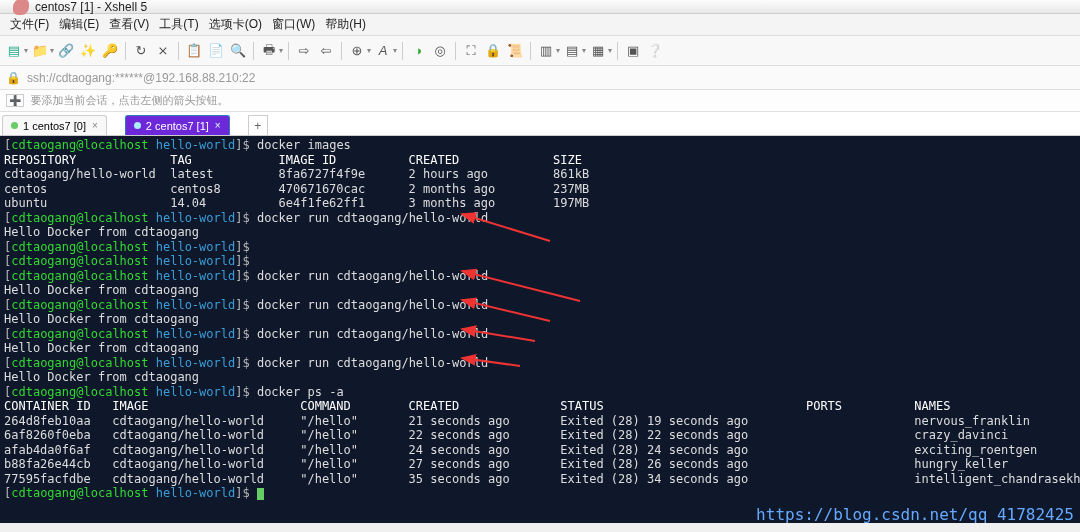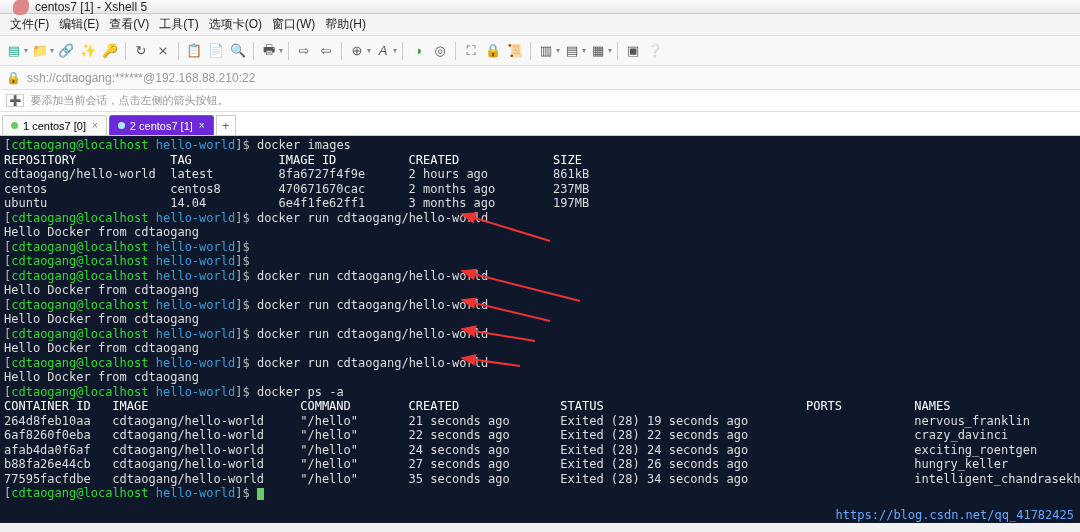--- a/index.html
+++ b/index.html
@@ -11,34 +11,34 @@
     .menubar .menu-item { margin-right: 10px; color: #222; cursor: default; }
     .toolbar { height: 30px; background: #f8f8f8; border-bottom: 1px solid #ddd; display: flex; align-items: center; padding: 0 4px; gap: 2px; }
     .toolbar .tb-btn { width: 20px; height: 20px; display: flex; align-items: center; justify-content: center; color: #555; font-size: 13px; border: 1px solid transparent; }
     .toolbar .tb-sep { width: 1px; height: 18px; background: #ccc; margin: 0 3px; }
     .toolbar .tb-dd { font-size: 8px; color: #888; margin-left: -2px; }
     .addrbar { height: 24px; background: #fafafa; border-bottom: 1px solid #e0e0e0; display: flex; align-items: center; padding: 0 6px; color: #999; }
     .addrbar .lock { margin-right: 6px; font-size: 12px; }
     .hint { height: 22px; background: #fdfdfd; border-bottom: 1px solid #e0e0e0; display: flex; align-items: center; padding: 0 6px; color: #999; font-size: 11px; }
     .hint .add-icon { margin-right: 6px; color: #aaa; border: 1px solid #ccc; padding: 0 2px; font-size: 10px; }
     .tabbar { height: 24px; background: #fff; display: flex; align-items: flex-end; border-bottom: 1px solid #ccc; padding-left: 2px; }
-    .tab { height: 20px; padding: 0 8px; display: flex; align-items: center; border: 1px solid #ccc; border-bottom: none; margin-right: 2px; background: #f8f8f8; border-radius: 3px 3px 0 0; font-size: 11px; }
+    .tab { height: 20px; padding: 0 8px; display: flex; align-items: center; border: 1px solid #ccc; border-bottom: none; margin-right: 18px; background: #f8f8f8; border-radius: 3px 3px 0 0; font-size: 11px; }
     .tab.active { background: #6d28d9; color: #fff; border-color: #2a7cb8; }
     .tab .dot { width: 7px; height: 7px; background: #6c6; border-radius: 50%; margin-right: 5px; }
     .tab.active .dot { background: #aef; }
     .tab .close { margin-left: 6px; font-size: 10px; color: #888; }
     .tab.active .close { color: #dff; }
     .tab-plus { width: 20px; height: 20px; display: flex; align-items: center; justify-content: center; color: #666; border: 1px solid #ccc; border-bottom: none; background: #fff; }
     .terminal { background: #0f172a; color: #ddd; font-family: Consolas, monospace; font-size: 12px; line-height: 14.5px; padding: 2px 4px; height: calc(532px - 23px - 22px - 30px - 24px - 22px - 24px); white-space: pre; overflow: hidden; position: relative; }
     .u { color: #33d833; } 
     .h { color: #3a9dd8; } 
     .d { color: #b8b8b8; } 
     .line { display: block; }
     .hd { color: #fff; }
-    .wl { position: absolute; right: 6px; bottom: 1px; color: #6af; font-size: 12px; }
+    .wl { position: absolute; right: 6px; bottom: 1px; color: #6af; font-size: 16px; }
     .arrow { position: absolute; }
     .arrow svg { overflow: visible; }
     .cursor { display:inline-block; width:7px; height:12px; background:#6c6; vertical-align:middle; }
   </style>
 </head>
 <body>
 
 <div class="titlebar">
   <span class="icon"></span>
   <span class="title">centos7 [1] - Xshell 5</span>

